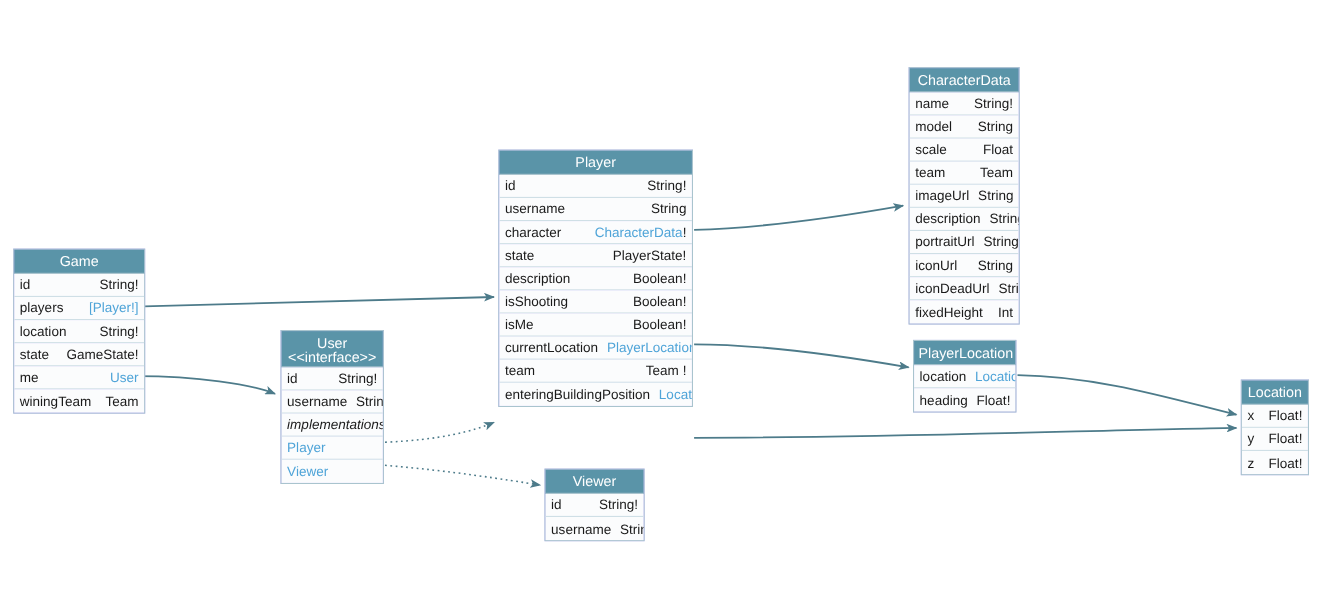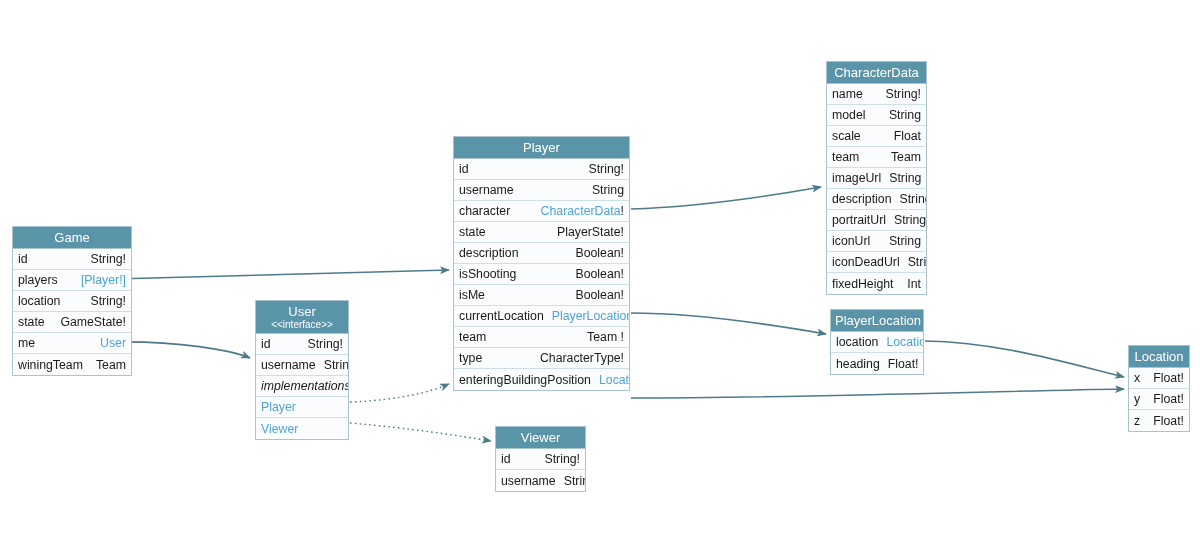--- a/index.html
+++ b/index.html
@@ -41,21 +41,21 @@
     font-size: 13px;
     line-height: 15px;
     padding: 3px 4px 3px 4px;
     box-sizing: border-box;
     border-bottom: 1px solid #a9c4ce;
     white-space: nowrap;
     overflow: hidden;
   }
   .ent-header .stereotype {
     display: block;
-    font-size: 10px;
+    font-size: 13px;
     line-height: 11px;
   }
   .ent-row {
     box-sizing: border-box;
     height: 21px;
     line-height: 20px;
     border-bottom: 1px solid #cfdfe6;
     background: #fbfcfd;
     padding: 0 5px;
     font-size: 12.3px;
@@ -193,24 +193,20 @@
         </div>
         <div class="ent-row">
           <span class="fname">currentLocation</span>
           <span class="ftype link"><span>PlayerLocation</span></span>
         </div>
         <div class="ent-row">
           <span class="fname">team</span>
           <span class="ftype">Team !</span>
         </div>
         <div class="ent-row">
-          <span class="fname">type</span>
-          <span class="ftype">CharacterType!</span>
-        </div>
-        <div class="ent-row">
           <span class="fname">enteringBuildingPosition</span>
           <span class="ftype link">Location</span>
         </div>
       </div>
       <div class="entity" style="left: 495px; top: 426px; width: 91px;">
         <div class="ent-header"><span>Viewer</span></div>
         <div class="ent-row">
           <span class="fname">id</span>
           <span class="ftype">String!</span>
         </div>

